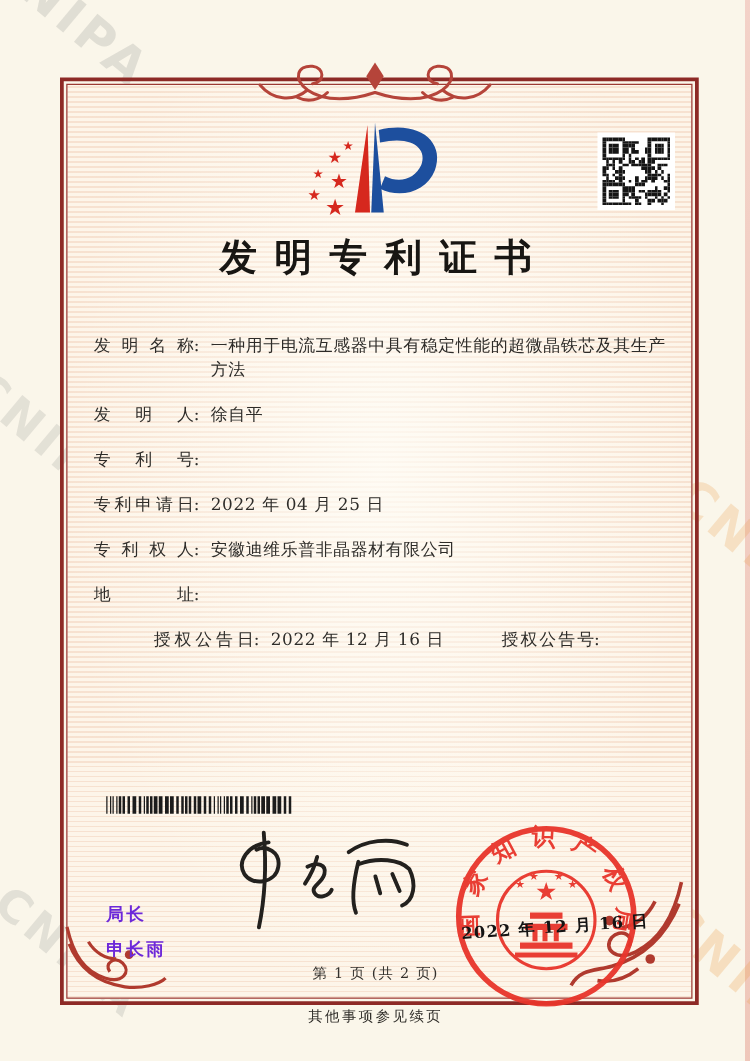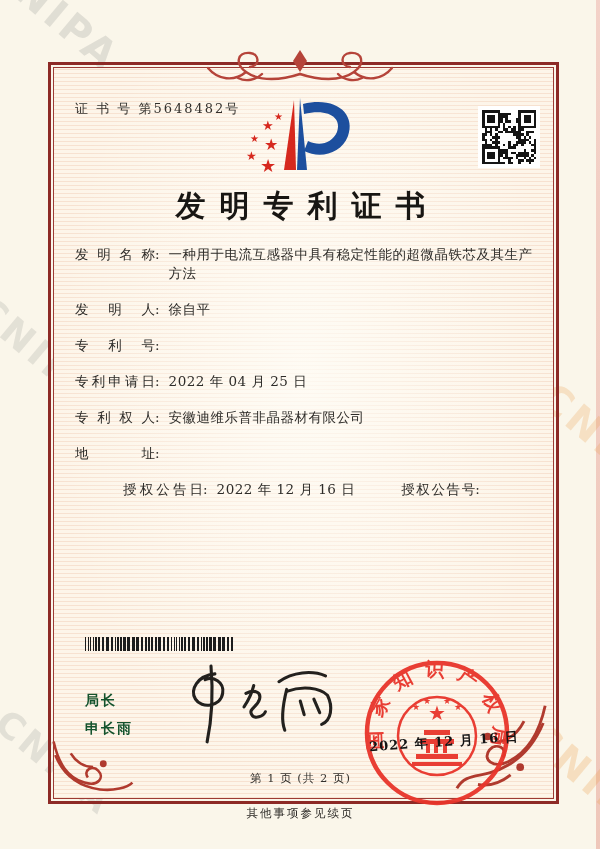--- a/index.html
+++ b/index.html
@@ -26,36 +26,36 @@
   
   .content{position:absolute;inset:0;z-index:5;color:#2e2c29;}
   .cert-no{position:absolute;left:75px;top:100px;font-size:13px;letter-spacing:2px;color:#33302c;}
   .logo{position:absolute;left:230px;top:96px;}
   .qr{position:absolute;left:478px;top:106px;background:#fff;padding:4px;
       display:grid;grid-template-columns:repeat(21,2.6px);grid-auto-rows:2.6px;}
   .qr i{display:block;}
   .qr i.d{background:#151515;}
   .title{position:absolute;left:48px;top:186px;width:505px;text-align:center;
     font-size:30px;font-weight:bold;letter-spacing:14px;color:#181613;text-indent:14px;}
-  .fields{position:absolute;left:75px;top:245px;width:462px;font-size:13.5px;}
+  .fields{position:absolute;left:75px;top:268px;width:462px;font-size:13.5px;}
   .frow{display:flex;align-items:baseline;margin-bottom:17px;line-height:19px;}
   .lbl{display:inline-block;width:80px;text-align:justify;text-align-last:justify;
     flex:0 0 80px;letter-spacing:0;}
   .colon{margin-right:9px;}
   .val{letter-spacing:.5px;}
   .grant-pair{display:flex;margin-left:48px;}
   .grant-pair .cell2{margin-left:46px;display:flex;align-items:baseline;}
   .grant-pair .cell2 .lbl{width:74px;flex-basis:74px;}
   .paras{position:absolute;left:74px;top:494px;width:466px;font-size:13px;
     line-height:22px;font-style:italic;color:#26231f;letter-spacing:.5px;}
   .paras p{margin:0;text-indent:2em;}
   .barcode{position:absolute;left:85px;top:637px;height:14px;display:flex;align-items:stretch;}
   .barcode span{display:block;background:#1c1c1c;height:100%;}
-  .signer{position:absolute;left:85px;top:686px;font-family:"DejaVu Sans",sans-serif;
-    font-weight:bold;font-size:14px;color:#14532d;letter-spacing:2px;line-height:28px;}
+  .signer{position:absolute;left:85px;top:718px;font-family:"DejaVu Sans",sans-serif;
+    font-weight:bold;font-size:14px;color:#6d28d9;letter-spacing:2px;line-height:28px;}
   .signature{position:absolute;left:178px;top:660px;}
   
   .seal{position:absolute;left:362px;top:658px;width:150px;height:150px;opacity:.95;}
   .seal-date{position:absolute;left:360px;top:733px;width:168px;text-align:center;
     font-size:13px;font-weight:bold;color:#141414;letter-spacing:1px;
     transform:rotate(-4deg);z-index:6;}
   .page-num{position:absolute;left:48px;top:771px;width:505px;text-align:center;
     font-size:11.5px;color:#34312d;letter-spacing:1px;}
   .footer-note{position:absolute;left:48px;top:806px;width:505px;text-align:center;
     font-size:11.5px;color:#2f2d29;letter-spacing:2px;}
@@ -108,21 +108,20 @@
       <path d="M94,24 C84,48 66,68 38,76 C24,80 12,78 4,92"></path>
       <path d="M74,22 C68,34 58,42 46,44"></path>
       <path d="M60,78 C50,86 38,90 26,88"></path>
       <circle cx="36" cy="38" r="4" fill="#b03a2e" stroke="none"></circle>
       <circle cx="70" cy="70" r="4" fill="#b03a2e" stroke="none"></circle>
     </g>
   </svg>
 
   <div class="content">
 
-    <div class="cert-no">证 书 号 第5648482号</div>
 
     <svg class="logo" width="135" height="82" viewBox="0 0 135 82">
       <g fill="#d6281e" font-family="DejaVu Sans, sans-serif">
         <text x="44" y="24" font-size="10">★</text>
         <text x="32" y="34" font-size="13">★</text>
         <text x="20" y="46" font-size="10">★</text>
         <text x="34" y="54" font-size="16">★</text>
         <text x="16" y="64" font-size="12">★</text>
         <text x="30" y="76" font-size="18">★</text>
       </g>

